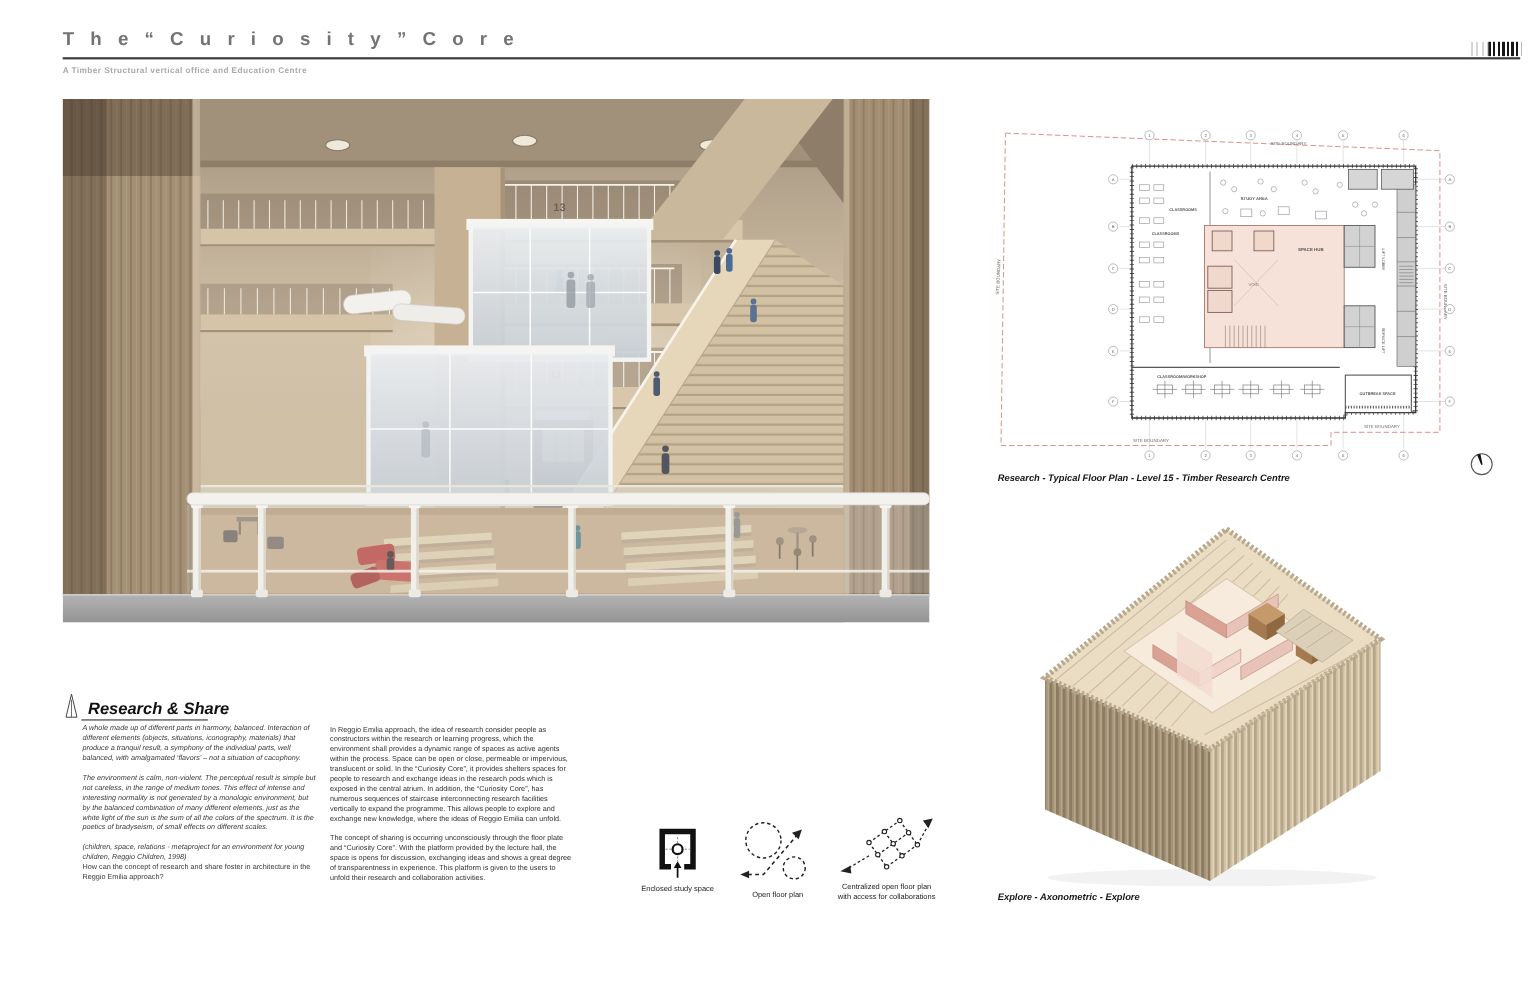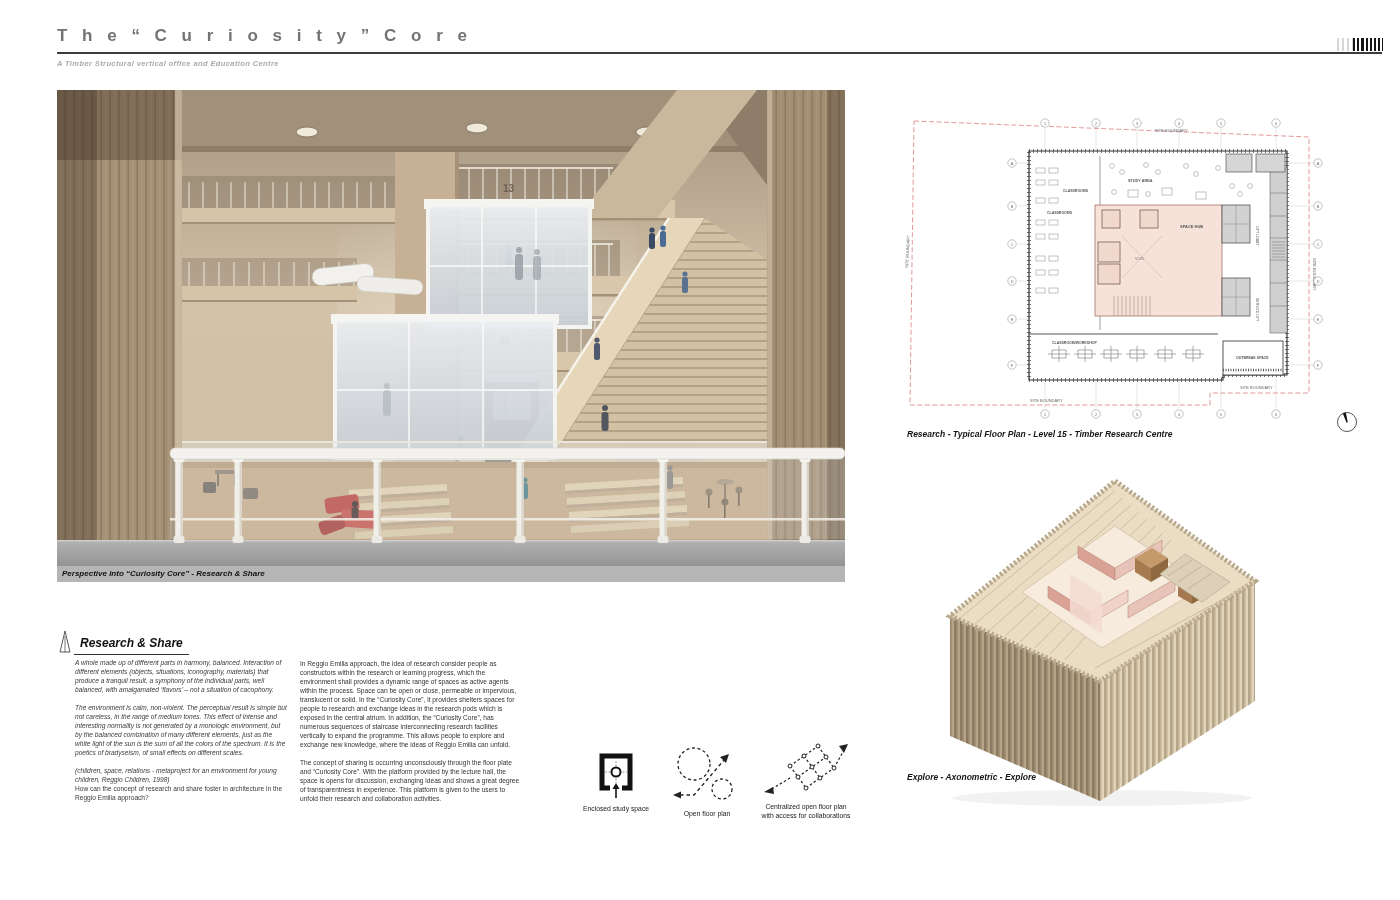--- a/index.html
+++ b/index.html
@@ -2,36 +2,36 @@
 <html><head>
 <meta charset="utf-8">
 <style>
   html,body{margin:0;padding:0;background:#ffffff;}
   body{width:1400px;height:900px;position:relative;overflow:hidden;
        font-family:"Liberation Sans","DejaVu Sans",sans-serif;color:#1a1a1a;}
   .abs{position:absolute;}
   
   .title{left:57px;top:26px;font-size:17px;font-weight:bold;letter-spacing:5px;color:#737373;}
   .rule{left:57px;top:52px;width:1325px;height:2px;background:#3c3c3c;}
-  .subtitle{left:57px;top:59px;font-size:7.5px;font-weight:bold;color:#a9a9a9;letter-spacing:.4px;font-style:italic;}
+  .subtitle{left:57px;top:59px;font-size:7.5px;font-weight:bold;color:#a9a9a9;letter-spacing:.4px;}
   .barcode{left:1337px;top:38px;width:46px;height:13px;display:flex;}
   .bc-light{width:16px;height:100%;
     background:repeating-linear-gradient(90deg,#d6d6d6 0 2px,transparent 2px 5px);}
   .bc-dark{width:30px;height:100%;
     background:repeating-linear-gradient(90deg,#161616 0 2.2px,transparent 2.2px 4.2px);}
   
   .persp{left:57px;top:90px;width:788px;height:344px;}
   .persp-caption{position:absolute;left:0;top:476px;width:788px;height:16px;background:#b5b5b5;
     font-size:8px;font-weight:bold;font-style:italic;color:#111;line-height:16px;padding-left:5px;box-sizing:border-box;}
   
   .fig-caption{font-size:8.5px;font-weight:bold;font-style:italic;color:#151515;}
   .plan-caption{left:907px;top:429px;}
-  .axon-caption{left:907px;top:772px;}
+  .axon-caption{left:907px;top:810px;}
   
-  .rs-head{left:80px;top:636px;font-size:12px;font-weight:bold;font-style:italic;color:#111;}
+  .rs-head{left:80px;top:636px;font-size:15px;font-weight:bold;font-style:italic;color:#111;}
   .rs-underline{left:74px;top:654px;width:115px;height:1.2px;background:#333;}
   .rs-icon{left:56px;top:630px;}
   .quote-col{left:75px;top:658px;width:214px;font-size:6.6px;line-height:9px;color:#3a3a3a;font-style:italic;}
   .body-col{left:300px;top:659px;width:222px;font-size:6.6px;line-height:9px;color:#333;}
   .quote-col p,.body-col p{margin:0 0 9px 0;}
   .upright{font-style:normal;}
   
   .diag-label{font-size:6.8px;color:#222;text-align:center;line-height:9px;}
   .d1-label{left:570px;top:804px;width:92px;}
   .d2-label{left:662px;top:809px;width:90px;}
@@ -300,21 +300,20 @@
       <g transform="translate(748,0)">
             <rect x="-3.5" y="369" width="7" height="80" fill="#f1efe9"></rect>
             <rect x="1.5" y="369" width="2" height="80" fill="#d9d5cb"></rect>
             <rect x="-5.5" y="366" width="11" height="6" rx="2" fill="#f6f5f1"></rect>
             <rect x="-5.5" y="446" width="11" height="7" rx="2" fill="#eceae4"></rect>
           </g>
     </g>
     <rect x="113" y="358" width="675" height="11" rx="5" fill="#f3f2ee" stroke="#d8d5cd" stroke-width="0.7"></rect>
   </g>
 </svg>
-<div class="persp-caption">Perspective into “Curiosity Core” - Research &amp; Share</div>
 </div>
 
 <svg class="abs" style="left:900px;top:108px;" width="480" height="316" viewBox="0 0 480 316">
 
   <g stroke="#cccccc" stroke-width="0.5">
     <path d="M145,20V300M196,20V300M237,20V300M279,20V300M321,20V300M376,20V300"></path>
     <path d="M118,55H414M118,98H414M118,136H414M118,173H414M118,211H414M118,257H414"></path>
   </g>
 
   <polygon points="14,13 409,29 409,285 310,285 310,297 10,297" fill="none" stroke="#dc8f8f" stroke-width="0.9" stroke-dasharray="5 2.5"></polygon>

